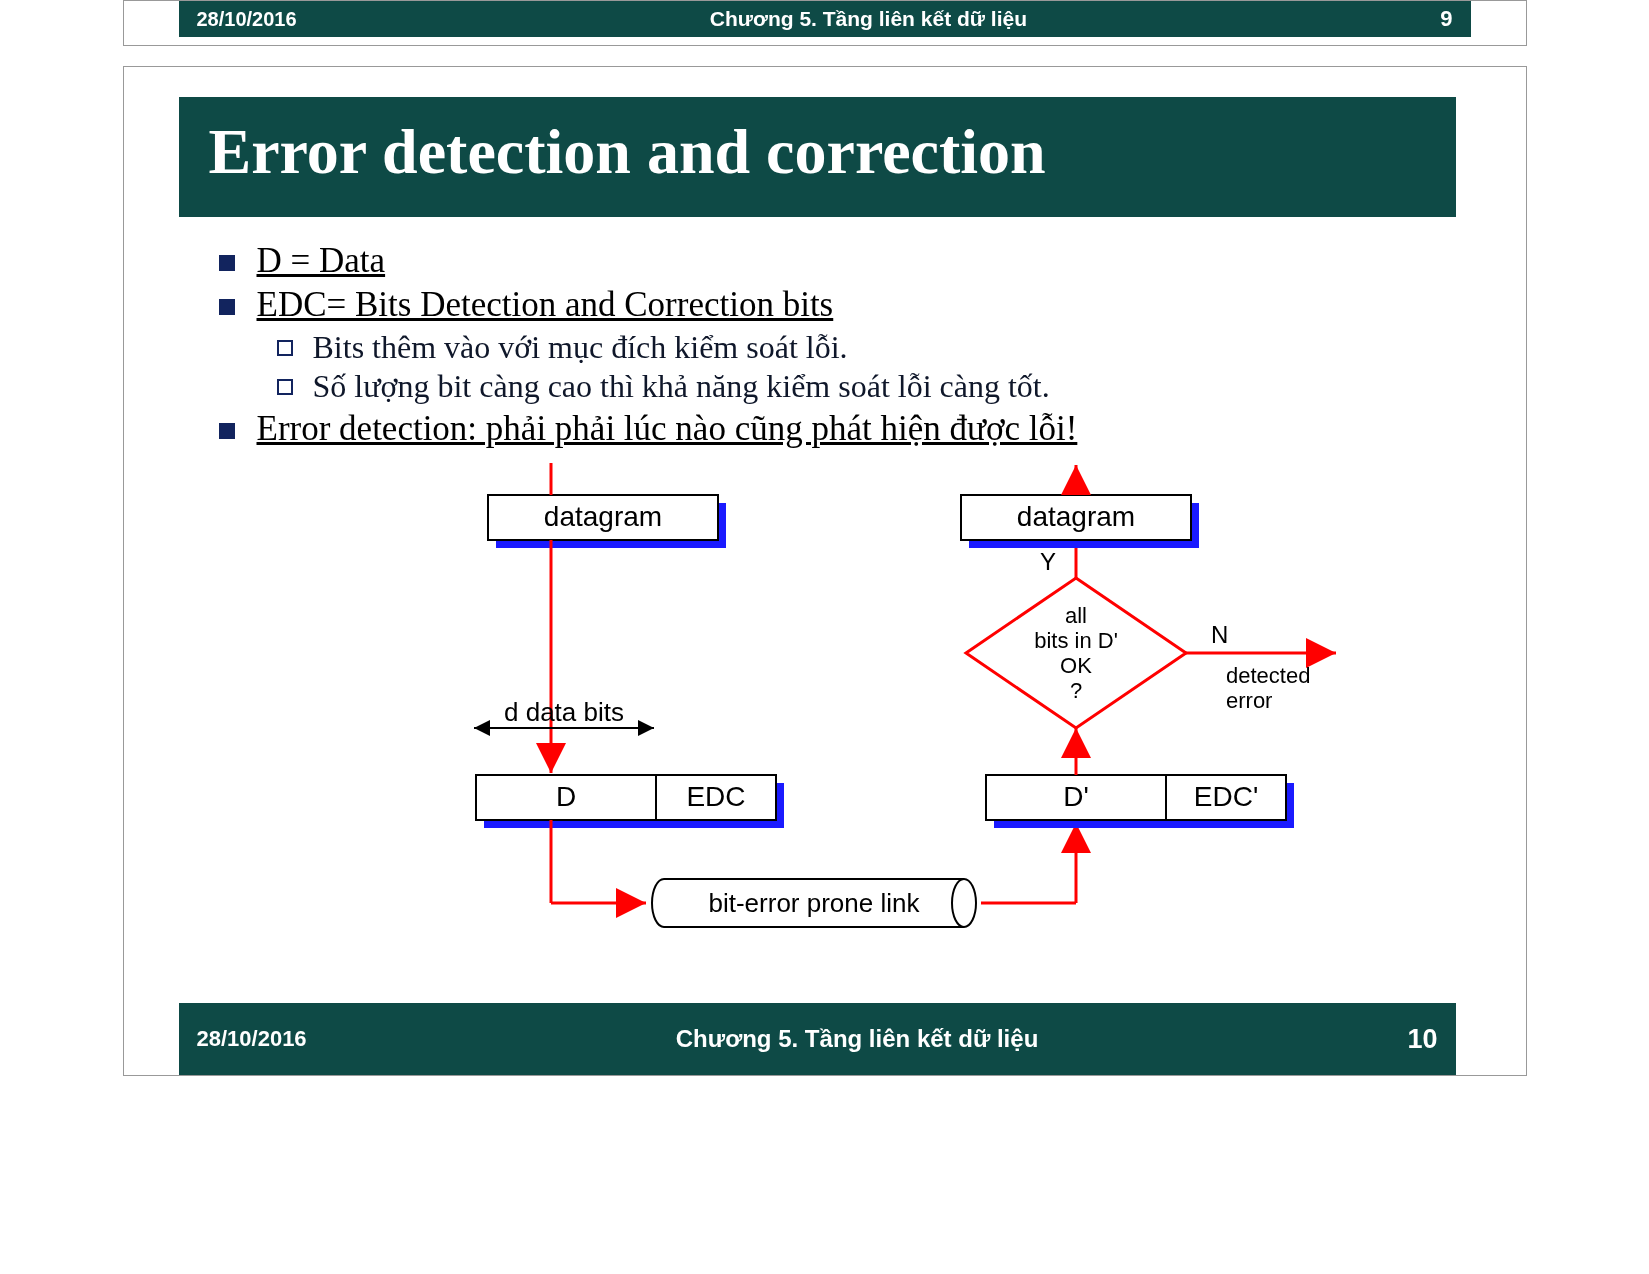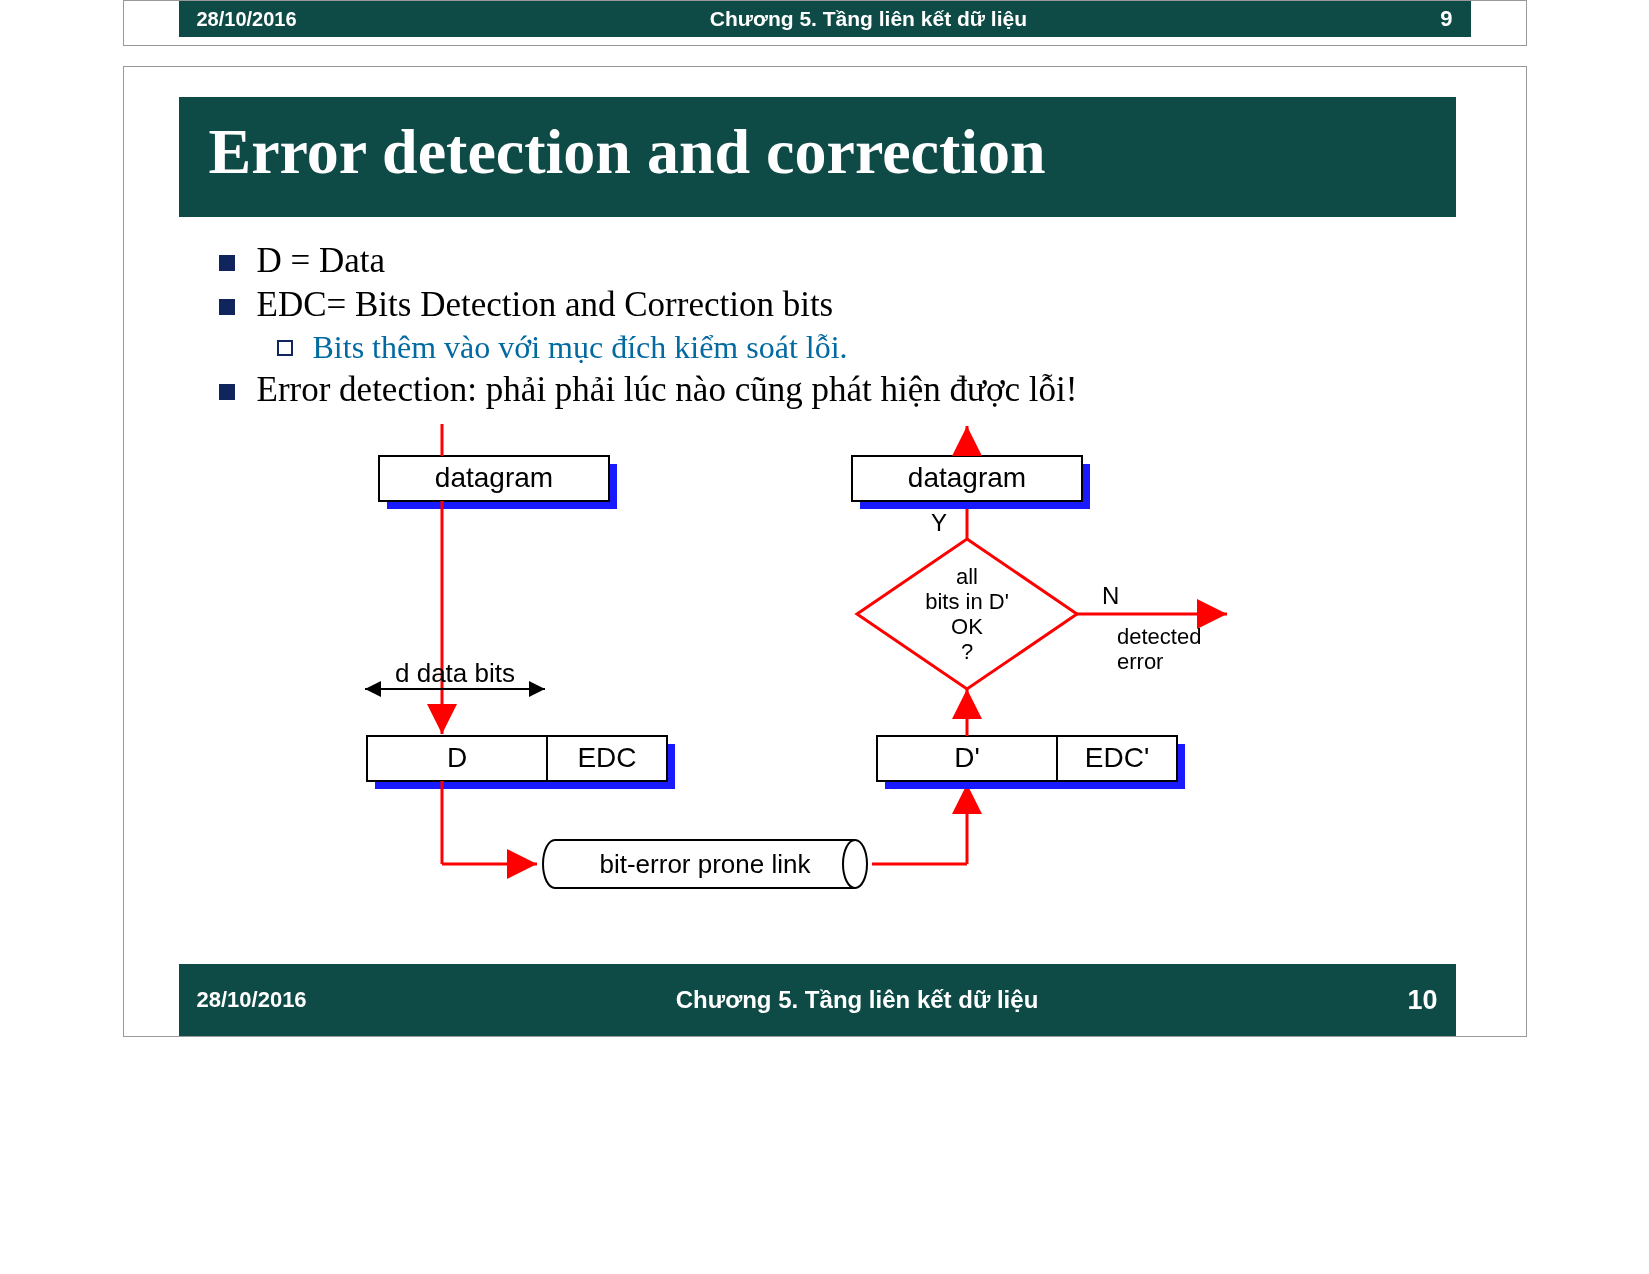--- a/index.html
+++ b/index.html
@@ -54,44 +54,45 @@
   .slide-body {
     background: #fff;
     padding: 20px 40px 10px 40px;
     font-size: 35px;
     color: #000;
   }
   .bul1 {
     display: flex;
     align-items: flex-start;
     margin: 4px 0;
+    text-decoration: underline;
   }
   .bul1 .sq {
     width: 16px; height: 16px;
     background: #12245e;
     margin: 14px 22px 0 0;
     flex: none;
   }
   .bul2 {
     display: flex;
     align-items: flex-start;
     margin: 2px 0 2px 58px;
-    color: #0369a1;
+    color: #0f172a;
     font-size: 32px;
   }
   .bul2 .osq {
     width: 16px; height: 16px;
     border: 2px solid #12245e;
     margin: 11px 20px 0 0;
     flex: none;
     box-sizing: border-box;
   }
   .diagram-wrap {
     display: flex;
-    justify-content: center;
+    justify-content: flex-end;
     padding: 10px 0 10px 0;
   }
   .slide-footer {
     background: #0e4a46;
     color: #fff;
     display: flex;
     justify-content: space-between;
     align-items: center;
     padding: 0 18px;
     height: 72px;
@@ -133,20 +134,24 @@
           <span>D = Data</span>
         </div>
         <div class="bul1">
           <span class="sq"></span>
           <span>EDC= Bits Detection and Correction bits</span>
         </div>
         <div class="bul2">
           <span class="osq"></span>
           <span>Bits thêm vào với mục đích kiểm soát lỗi.</span>
         </div>
+        <div class="bul2">
+          <span class="osq"></span>
+          <span>Số lượng bit càng cao thì khả năng kiểm soát lỗi càng tốt.</span>
+        </div>
         <div class="bul1">
           <span class="sq"></span>
           <span>Error detection: phải phải lúc nào cũng phát hiện được lỗi!</span>
         </div>
 
         <div class="diagram-wrap">
           <svg width="980" height="520" viewBox="0 0 980 520">
             <defs>
               <marker id="redArrow" markerWidth="12" markerHeight="12" refX="10" refY="5" orient="auto">
                 <path d="M0,0 L10,5 L0,10 z" fill="#ff0000"></path>

